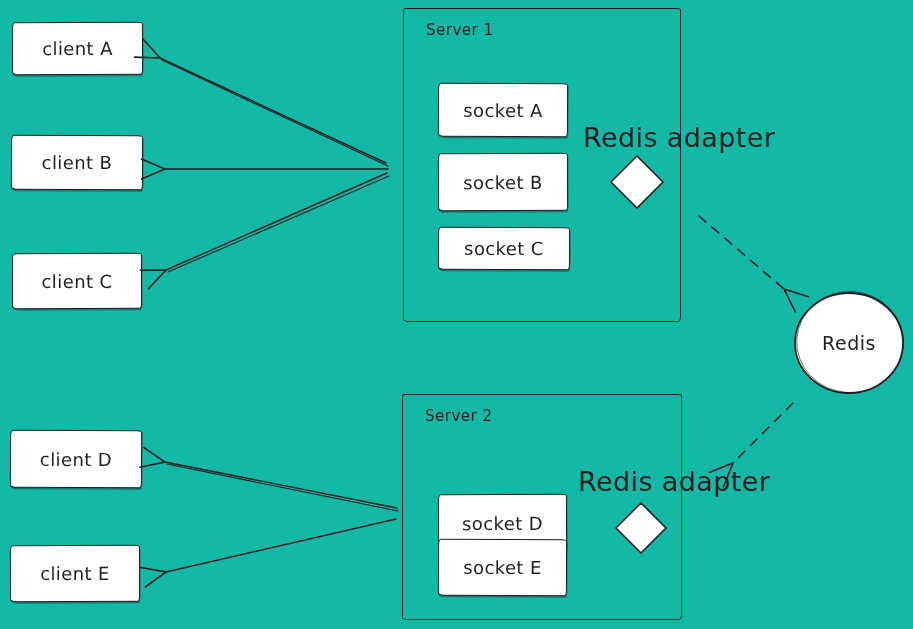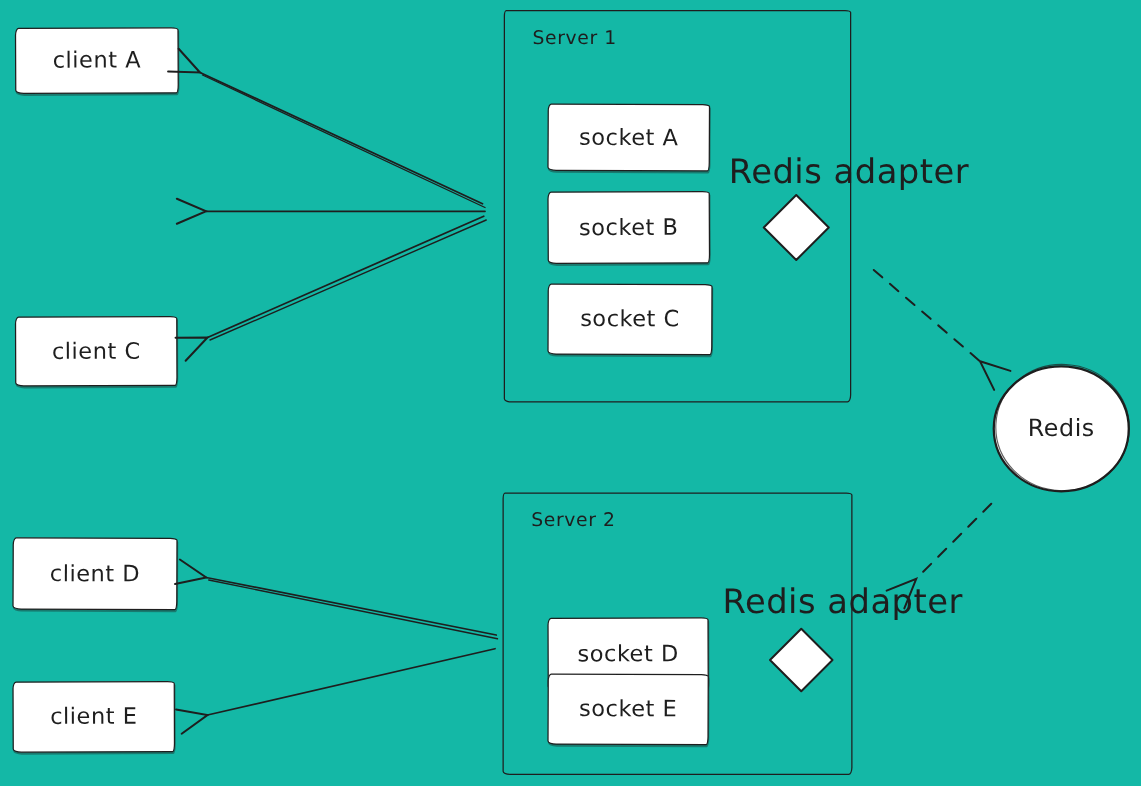--- a/index.html
+++ b/index.html
@@ -50,21 +50,21 @@
   .server-label {
     position: absolute;
     left: 22px;
     top: 12px;
     font-size: 15px;
     letter-spacing: 0.5px;
     white-space: nowrap;
   }
   .socket-a { left: 438px; top: 83px;  width: 130px; height: 54px; transform: rotate(0.25deg); }
   .socket-b { left: 438px; top: 153px; width: 130px; height: 58px; transform: rotate(-0.25deg); }
-  .socket-c { left: 438px; top: 227px; width: 132px; height: 57px; transform: rotate(0.2deg); }
+  .socket-c { left: 438px; top: 227px; width: 132px; height: 43px; transform: rotate(0.2deg); }
   .socket-d { left: 438px; top: 494px; width: 129px; height: 58px; transform: rotate(-0.2deg); align-items: center; }
   .socket-e { left: 438px; top: 539px; width: 129px; height: 57px; transform: rotate(0.2deg); }
 
   .adapter-label {
     position: absolute;
     font-size: 27px;
     letter-spacing: 0.4px;
     white-space: nowrap;
     z-index: 6;
   }
@@ -92,20 +92,23 @@
     pointer-events: none;
   }
 </style>
 </head>
 <body>
 
 <div id="canvas">
 
   <div class="box client-a">
     <span class="lbl">client A</span>
+  </div>
+  <div class="box client-b">
+    <span class="lbl">client B</span>
   </div>
   <div class="box client-c">
     <span class="lbl">client C</span>
   </div>
   <div class="box client-d">
     <span class="lbl">client D</span>
   </div>
   <div class="box client-e">
     <span class="lbl">client E</span>
   </div>

